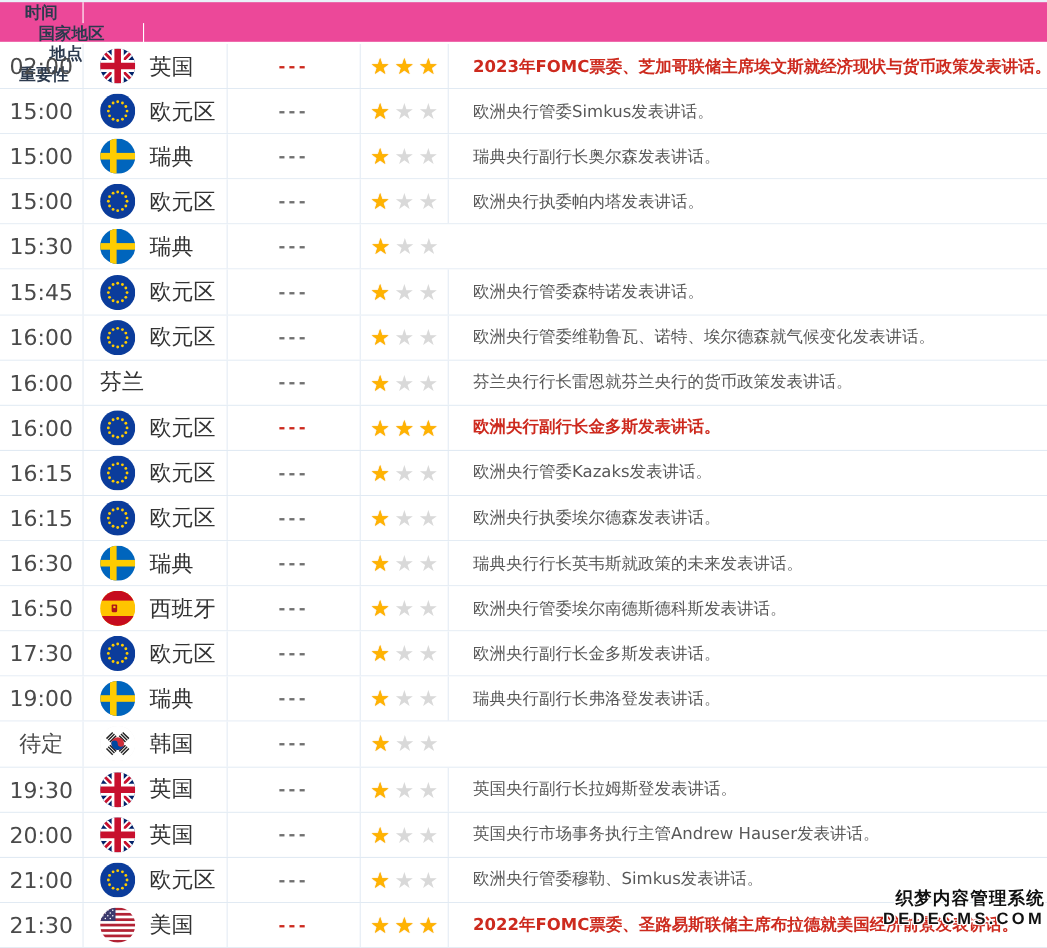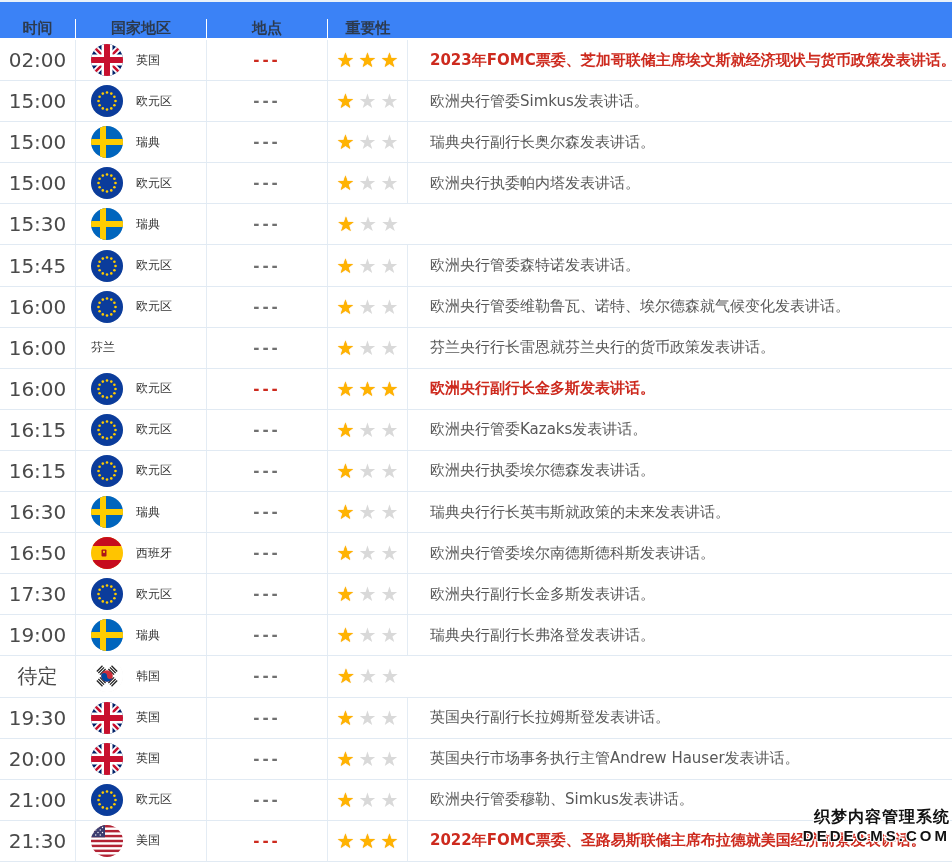--- a/index.html
+++ b/index.html
@@ -1,40 +1,40 @@
 <!DOCTYPE html>
 <html><head>
 <meta charset="utf-8">
 <style>
   * { box-sizing: border-box; margin: 0; padding: 0; }
   html, body { width: 952px; height: 862px; overflow: hidden; background: #fff;
     font-family: "DejaVu Sans", "Liberation Sans", sans-serif; position: relative; }
 
   .calendar { width: 952px; }
 
-  .header-row { display: flex; height: 40px; background: #3b82f6;
-    border-top: 2px solid #e9f1f9; border-bottom: 2px solid #ffffff; align-items: flex-end; }
+  .header-row { display: flex; height: 40px; background: #ec4899;
+    border-top: 2px solid #e9f1f9; border-bottom: 2px solid #ffffff; align-items: flex-start; flex-direction: column; }
   .header-row .cell { display: flex; align-items: center; justify-content: center;
     font-size: 15px; font-weight: 700; color: #2c3a4e; border-right: 1px solid #ffffff; }
   .header-row .cell:last-child { border-right: none; }
 
   .col-time   { width: 76px;  flex: none; }
   .col-country{ width: 131px; flex: none; }
   .col-loc    { width: 121px; flex: none; }
   .col-imp    { width: 80px;  flex: none; }
   .col-event  { flex: 1; }
 
   .row { display: flex; height: 41.1px; background: #fff;
     border-bottom: 1px solid #e1eaf3; align-items: stretch; }
   .row .cell { display: flex; align-items: center; border-right: 1px solid #e4ecf4; }
   .row .cell:last-child { border-right: none; }
 
   .row .col-time { justify-content: center; font-size: 20px; color: #4a4a4a; }
 
-  .row .col-country { padding-left: 15px; font-size: 12px; color: #333; }
+  .row .col-country { padding-left: 15px; font-size: 20px; color: #333; }
   .flag { width: 32px; height: 32px; border-radius: 50%; overflow: hidden;
     flex: none; margin-right: 13px; display: inline-block; line-height: 0;
     box-shadow: 0 0 0 1px rgba(0,0,0,0.06) inset; }
   .flag svg { display: block; }
 
   .row .col-loc { justify-content: center; font-size: 15px; font-weight: 700;
     color: #707070; letter-spacing: 3px; }
 
   .row .col-imp { justify-content: center; gap: 4px; }
   .star { font-size: 20px; line-height: 1; color: #d9d9d9; }

